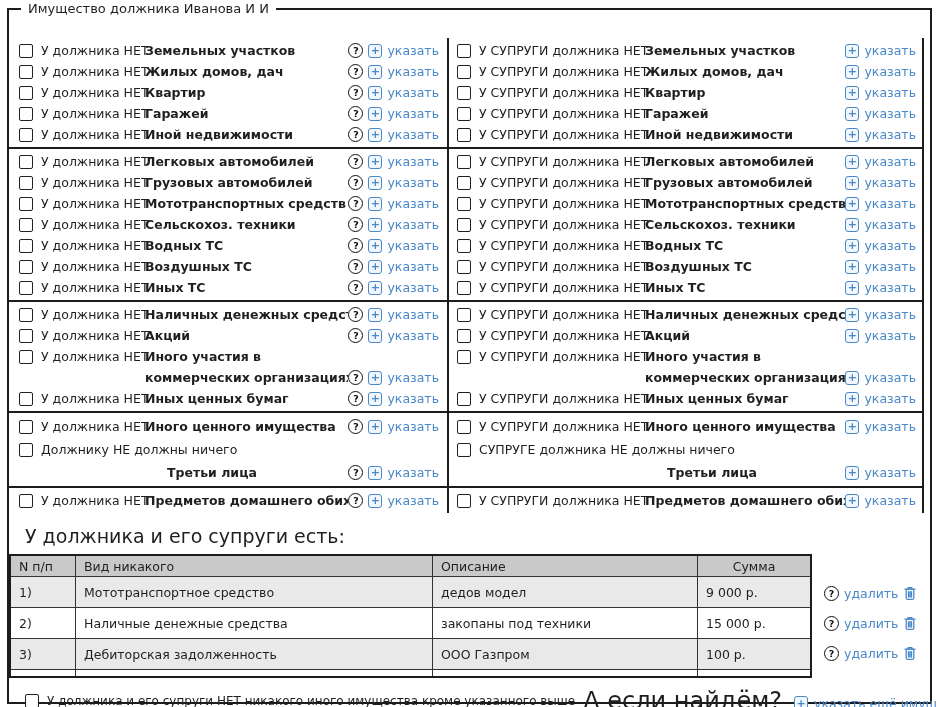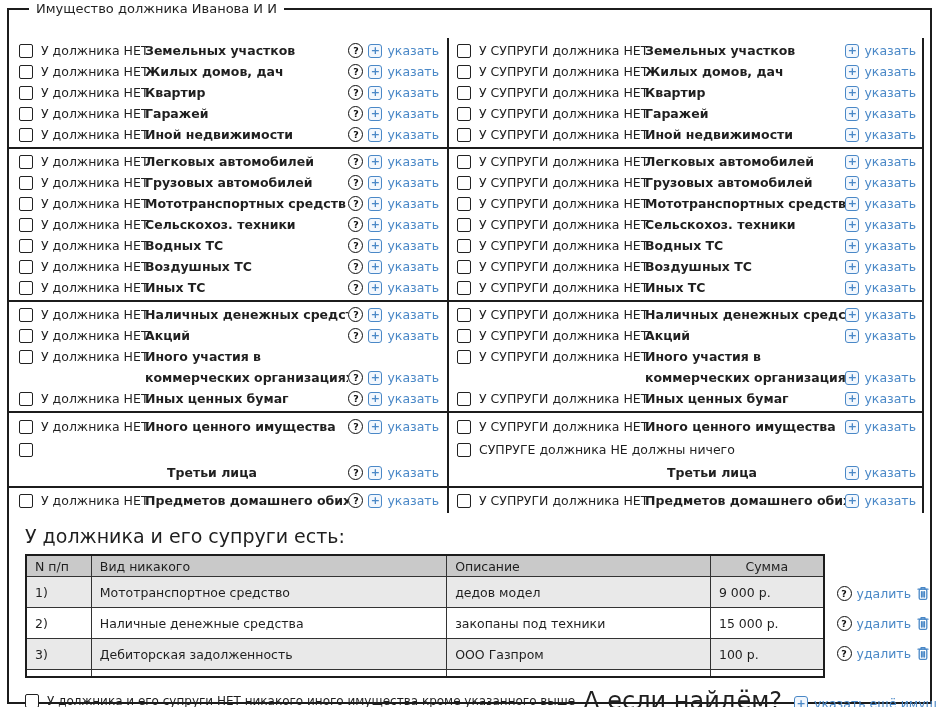--- a/index.html
+++ b/index.html
@@ -6,21 +6,21 @@
   html,body{margin:0;padding:0;}
   body{
     width:937px;height:707px;position:relative;background:#fff;color:#1f1f1f;
     font-family:"DejaVu Sans","Liberation Sans",sans-serif;overflow:hidden;
   }
   .frame{
     position:absolute;left:7px;top:8px;width:925px;height:696px;
     border:2px solid var(--ink);box-sizing:border-box;background:#fff;
   }
   .legend{
-    position:absolute;top:-9px;left:20px;background:#fff;padding:0 7px;
+    position:absolute;top:-9px;left:12px;background:#fff;padding:0 7px;
     font-size:13px;white-space:nowrap;
   }
   
   .cols{display:flex;margin-top:28px;}
   .col{box-sizing:border-box;}
   .col-left{width:440px;border-right:2px solid var(--ink);}
   .col-right{width:475px;border-right:2px solid var(--ink);}
   .section{border-bottom:2px solid var(--ink);padding:2px 0;}
   .section:last-child{border-bottom:none;}
   .row{display:flex;align-items:center;height:21px;}
@@ -46,21 +46,21 @@
     font-size:9.5px;font-weight:bold;color:#111;flex:none;line-height:13px;background:#fff;
   }
   .add{
     width:12px;height:12px;border:1.6px solid var(--link);border-radius:3px;
     display:flex;align-items:center;justify-content:center;color:var(--link);
     font-size:11px;font-weight:bold;line-height:11px;background:#f2f7fd;flex:none;
   }
   .link{color:var(--link);font-size:12.5px;white-space:nowrap;cursor:pointer;}
   
   .have-title{font-size:19px;margin:12px 0 7px 16px;}
-  .table-wrap{display:flex;align-items:flex-start;margin-left:16px;}
+  .table-wrap{display:flex;align-items:flex-start;margin-left:0;}
   table{border-collapse:collapse;border:2px solid var(--ink);}
   th,td{
     border:1px solid #333;font-weight:normal;text-align:left;
     padding:0 8px;font-size:12.5px;white-space:nowrap;
   }
   th{background:#c9c9c9;height:20px;}
   td{height:30px;background:#fff;}
   tr.alt td{background:#e9e9e9;}
   tr.strip td{height:6px;}
   th.c1{width:48px;} th.c2{width:340px;} th.c3{width:248px;} th.c4{width:96px;text-align:center;}
@@ -258,20 +258,21 @@
             <span class="prefix">У должника НЕТ</span>
             <span class="plabel">Иного ценного имущества</span>
             <span class="actions">
               <span class="help">?</span>
               <span class="add">+</span>
               <span class="link">указать</span>
             </span>
           </div>
           <div class="row tall">
             <span class="checkbox"></span>
+            <span class="prefix full">Должнику НЕ должны ничего</span>
           </div>
           <div class="row tall">
             <span class="checkbox ghost"></span>
             <span class="prefix"></span>
             <span class="plabel indent">Третьи лица</span>
             <span class="actions">
               <span class="help">?</span>
               <span class="add">+</span>
               <span class="link">указать</span>
             </span>

